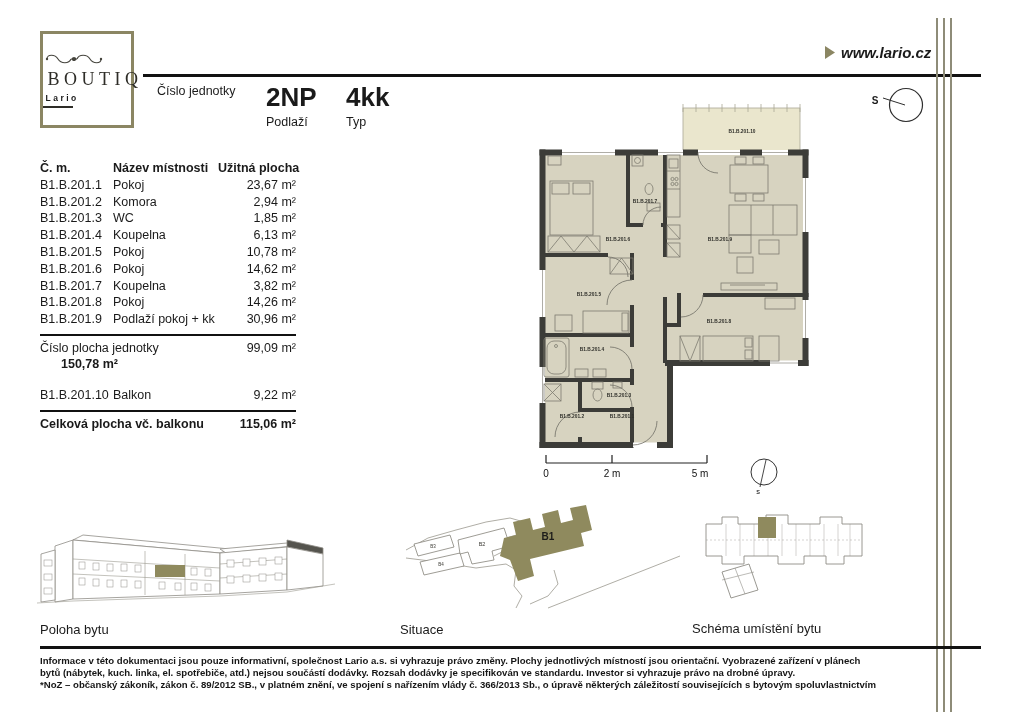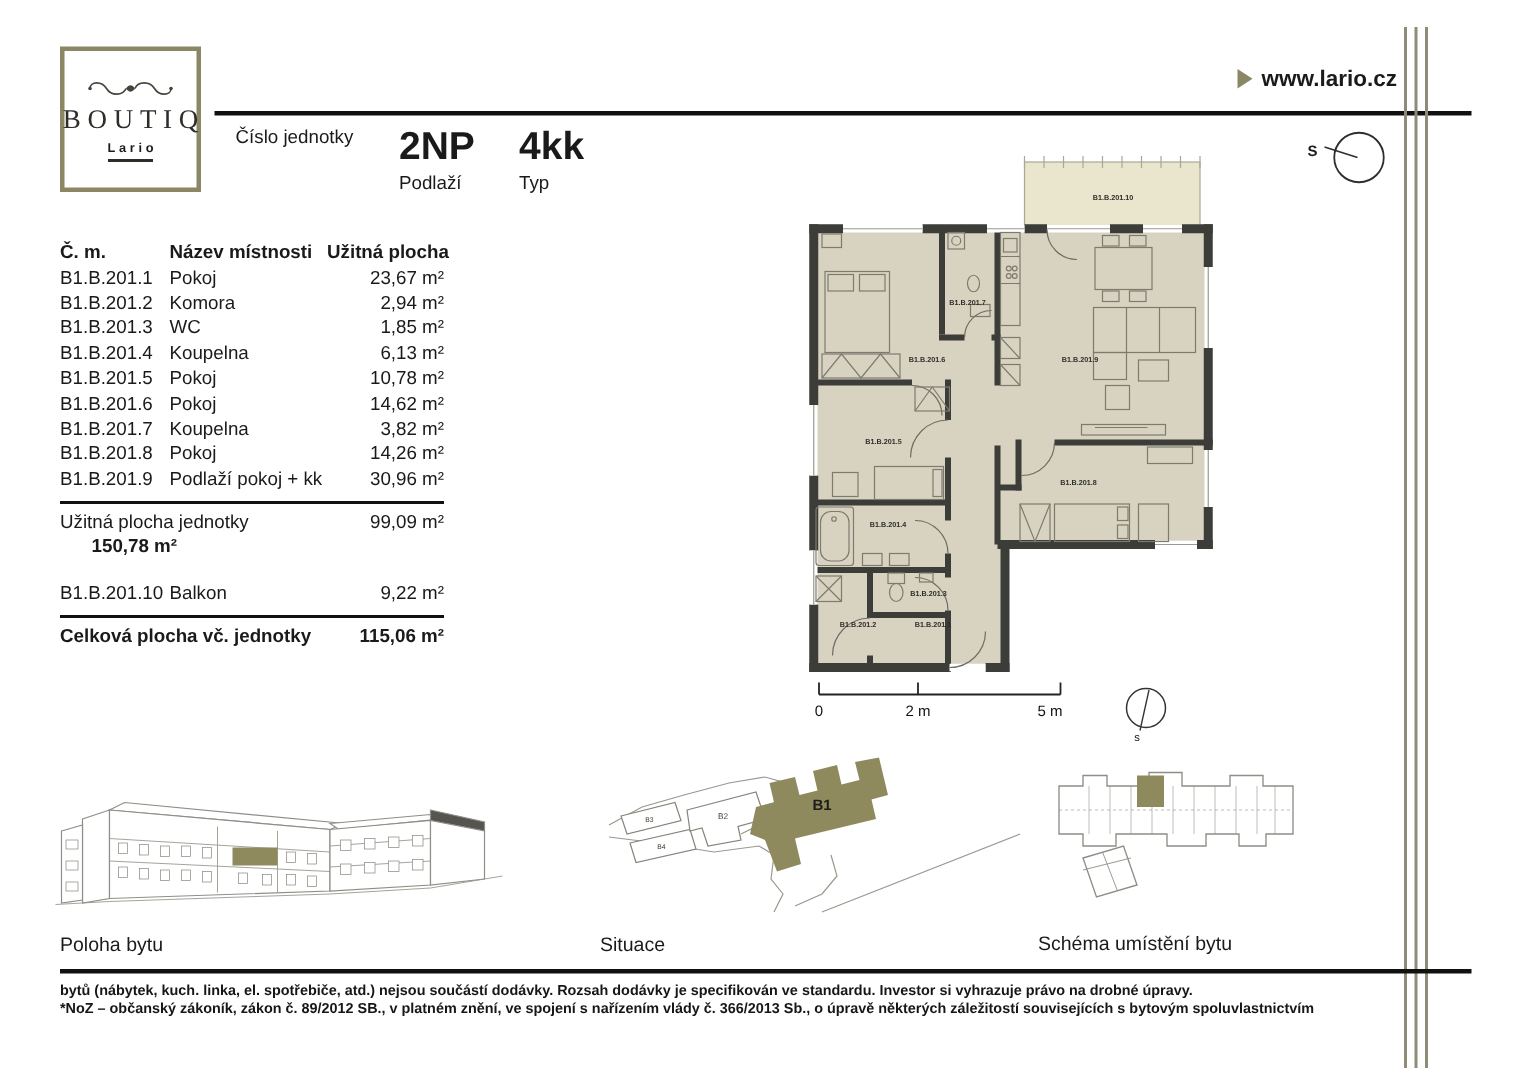--- a/index.html
+++ b/index.html
@@ -1,21 +1,21 @@
 <!DOCTYPE html>
 <html><head>
 <meta charset="utf-8">
 <style>
   html,body{margin:0;padding:0;background:#fff;}
   #page{position:relative;width:1024px;height:724px;background:#ffffff;overflow:hidden;
         font-family:"Liberation Sans",sans-serif;color:#1a1a1a;}
   .abs{position:absolute;}
   
   .logo-box{left:40px;top:31px;width:88px;height:91px;border:3px solid #8b8663;background:#fff;
-            display:flex;flex-direction:column;align-items:center;justify-content:center;}
+            display:flex;flex-direction:column;align-items:flex-start;justify-content:center;}
   .logo-title{font-family:"Liberation Serif",serif;font-size:18px;letter-spacing:4.5px;
               padding-left:4.5px;color:#2e2d28;margin-top:2px;}
   .logo-sub{font-size:8.5px;font-weight:bold;letter-spacing:2.5px;padding-left:2.5px;margin-top:3px;}
   .logo-underline{width:30px;height:1.5px;background:#2e2d28;margin-top:3px;}
   
   .rule{background:#111;}
   .unit-big{font-size:26px;font-weight:bold;}
   .unit-small{font-size:12.5px;margin-top:2px;}
   
   .table{left:40px;top:160px;width:256px;font-size:12.5px;}
@@ -64,21 +64,21 @@
   <div class="abs" style="left:346px;top:82px;">
     <div class="unit-big">4kk</div>
     <div class="unit-small">Typ</div>
   </div>
 
   <div class="abs" style="left:824px;top:45px;width:12px;height:15px;">
     <svg width="12" height="15" viewBox="0 0 12 15">
         <polygon points="1,1 11,7.5 1,14" fill="#8b8663"></polygon>
       </svg>
   </div>
-  <div class="abs weblink" style="left:841px;top:44px;">www.lario.cz</div>
+  <div class="abs weblink" style="left:841px;top:44px;font-style:italic;">www.lario.cz</div>
 
   <div class="abs vline" style="left:936px;"></div>
   <div class="abs vline" style="left:943px;"></div>
   <div class="abs vline" style="left:950px;"></div>
 
   <svg class="abs" style="left:858px;top:78px;" width="75" height="55" viewBox="0 0 75 55">
     <circle cx="48" cy="27" r="16.5" stroke="#2e2e2e" stroke-width="1.2" fill="none"></circle>
     <line x1="25" y1="20" x2="47" y2="27" stroke="#2e2e2e" stroke-width="1"></line>
     <text x="17" y="26" font-size="10" font-weight="bold" text-anchor="middle" fill="#1a1a1a">S</text>
   </svg>
@@ -129,35 +129,35 @@
       <span class="c2">Pokoj</span>
       <span class="c3">14,26 m²</span>
     </div>
     <div class="trow">
       <span class="c1">B1.B.201.9</span>
       <span class="c2">Podlaží pokoj + kk</span>
       <span class="c3">30,96 m²</span>
     </div>
     <div class="sep"></div>
     <div class="trow">
-      <span class="cwide">Užitná plocha jednotky</span>
+      <span class="cwide">Číslo plocha jednotky</span>
       <span class="c3">99,09 m²</span>
     </div>
     <div class="trow b">
       <span class="c3">150,78 m²</span>
     </div>
     <div class="spacer"></div>
     <div class="trow">
       <span class="c1">B1.B.201.10</span>
       <span class="c2">Balkon</span>
       <span class="c3">9,22 m²</span>
     </div>
     <div class="sep"></div>
     <div class="trow b">
-      <span class="cwide">Celková plocha vč. jednotky</span>
+      <span class="cwide">Celková plocha vč. balkonu</span>
       <span class="c3">115,06 m²</span>
     </div>
   </div>
 
   <svg class="abs" style="left:515px;top:85px;" width="400" height="420" viewBox="0 0 400 420">
 
     <g>
       <rect x="168" y="23" width="117" height="45" fill="#eae6cd" stroke="#aaa796" stroke-width="0.8"></rect>
       <g stroke="#aaa796" stroke-width="0.8">
         <line x1="168" y1="19" x2="168" y2="27"></line>
@@ -422,17 +422,18 @@
     </g>
     <rect x="66" y="15" width="18" height="21" fill="#8f8a5e"></rect>
   </svg>
 
   <div class="abs caption" style="left:40px;top:622px;">Poloha bytu</div>
   <div class="abs caption" style="left:400px;top:622px;">Situace</div>
   <div class="abs caption" style="left:692px;top:621px;text-align:center;">Schéma umístění bytu</div>
 
   <div class="abs rule" style="left:40px;top:646px;width:941px;height:3px;"></div>
   <div class="abs" style="left:40px;top:655px;">
+    <div class="footer-line">Informace v této dokumentaci jsou pouze informativní, společnost Lario a.s. si vyhrazuje právo změny. Plochy jednotlivých místností jsou orientační. Vyobrazené zařízení v plánech</div>
     <div class="footer-line">bytů (nábytek, kuch. linka, el. spotřebiče, atd.) nejsou součástí dodávky. Rozsah dodávky je specifikován ve standardu. Investor si vyhrazuje právo na drobné úpravy.</div>
     <div class="footer-line">*NoZ – občanský zákoník, zákon č. 89/2012 SB., v platném znění, ve spojení s nařízením vlády č. 366/2013 Sb., o úpravě některých záležitostí souvisejících s bytovým spoluvlastnictvím</div>
   </div>
 
 </div>
 
 </body></html>

